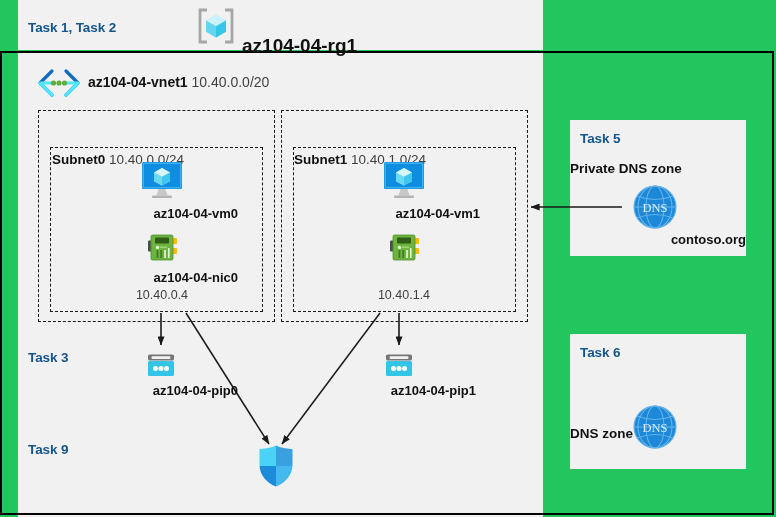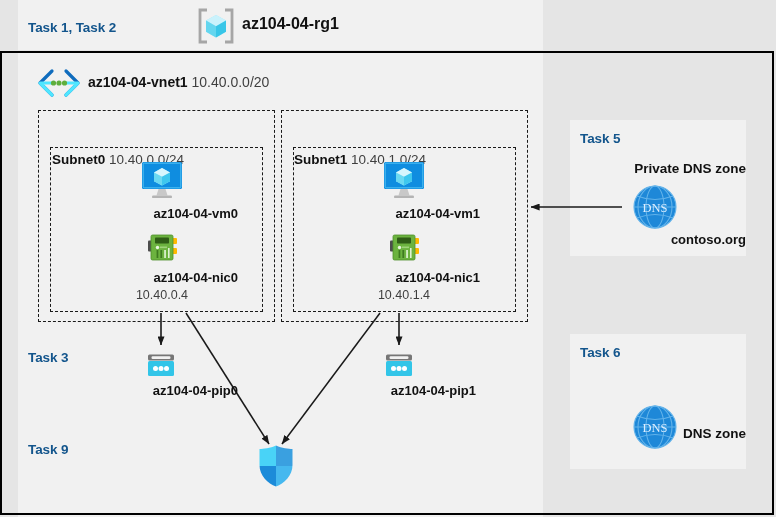--- a/index.html
+++ b/index.html
@@ -10,21 +10,21 @@
   body {
     font-family: "Liberation Sans", sans-serif;
     width: 776px;
     height: 517px;
     overflow: hidden;
   }
   #canvas {
     position: relative;
     width: 776px;
     height: 517px;
-    background: #e5e5e5;
+    background: #22c55e;
   }
   .abs { position: absolute; }
 
   
   .gray-panel {
     background: #f1f1f1;
   }
   .rg-header-panel {
     left: 18px; top: 0px; width: 525px; height: 50px;
     background: #f1f1f1;
@@ -89,31 +89,32 @@
   }
   .vnet-title b { color: #111111; }
   .subnet-title {
     font-size: 13.5px;
     white-space: nowrap;
     color: #3f3f3f;
     margin-top: 32px;
   }
   .subnet-title b { color: #111111; }
   .rg-title {
-    font-size: 16px;
+    font-size: 19px;
     font-weight: bold;
     color: #111111;
     white-space: nowrap;
+    margin-top: 20px;
   }
   .panel-heading {
     font-size: 13.5px;
     font-weight: bold;
     color: #111111;
     white-space: nowrap;
-    text-align: right;
+    text-align: left;
   }
 
   
   .icon { display: block; }
 
   svg { display: block; overflow: visible; }
   .lines-layer {
     left: 0; top: 0; width: 776px; height: 517px;
     pointer-events: none;
   }
@@ -256,21 +257,20 @@
       <rect x="5" y="3" width="22" height="25" rx="1.5" fill="none" stroke="#4f8f2b" stroke-width="0.8"></rect>
       <rect x="9" y="5.5" width="14" height="6" rx="0.8" fill="#2f5d16"></rect>
       <circle cx="11.5" cy="15.5" r="1.7" fill="#eaf6e0"></circle>
       <rect x="14" y="14.5" width="7" height="1.6" fill="#9fd47a"></rect>
       <rect x="10.6" y="18" width="1.7" height="8" fill="#3e7a20"></rect>
       <rect x="14.4" y="18" width="1.7" height="8" fill="#3e7a20"></rect>
       <rect x="18.2" y="18" width="1.7" height="8" fill="#dff2d2"></rect>
       <rect x="22" y="16" width="1.6" height="10" fill="#dff2d2"></rect>
     </svg>
   </div>
-  <div class="abs res-name" style="left:328px; top:270px; width:152px;">az104-04-nic1</div>
   <div class="abs res-sub" style="left:328px; top:288px; width:152px;">10.40.1.4</div>
 
   <div class="abs task-label" style="left:28px; top:350px;">Task 3</div>
 
   <div class="abs" style="left:146px; top:353px;">
     <svg class="icon" width="30" height="26" viewBox="0 0 30 26">
       <rect x="2" y="1.5" width="26" height="6" rx="1.5" fill="#767676"></rect>
       <rect x="5.5" y="3.2" width="19" height="2.8" rx="1.2" fill="#f2f2f2"></rect>
       <rect x="2" y="8" width="26" height="15" rx="1.5" fill="#32c5e8"></rect>
       <circle cx="9.5" cy="15.5" r="2.5" fill="#ffffff"></circle>

